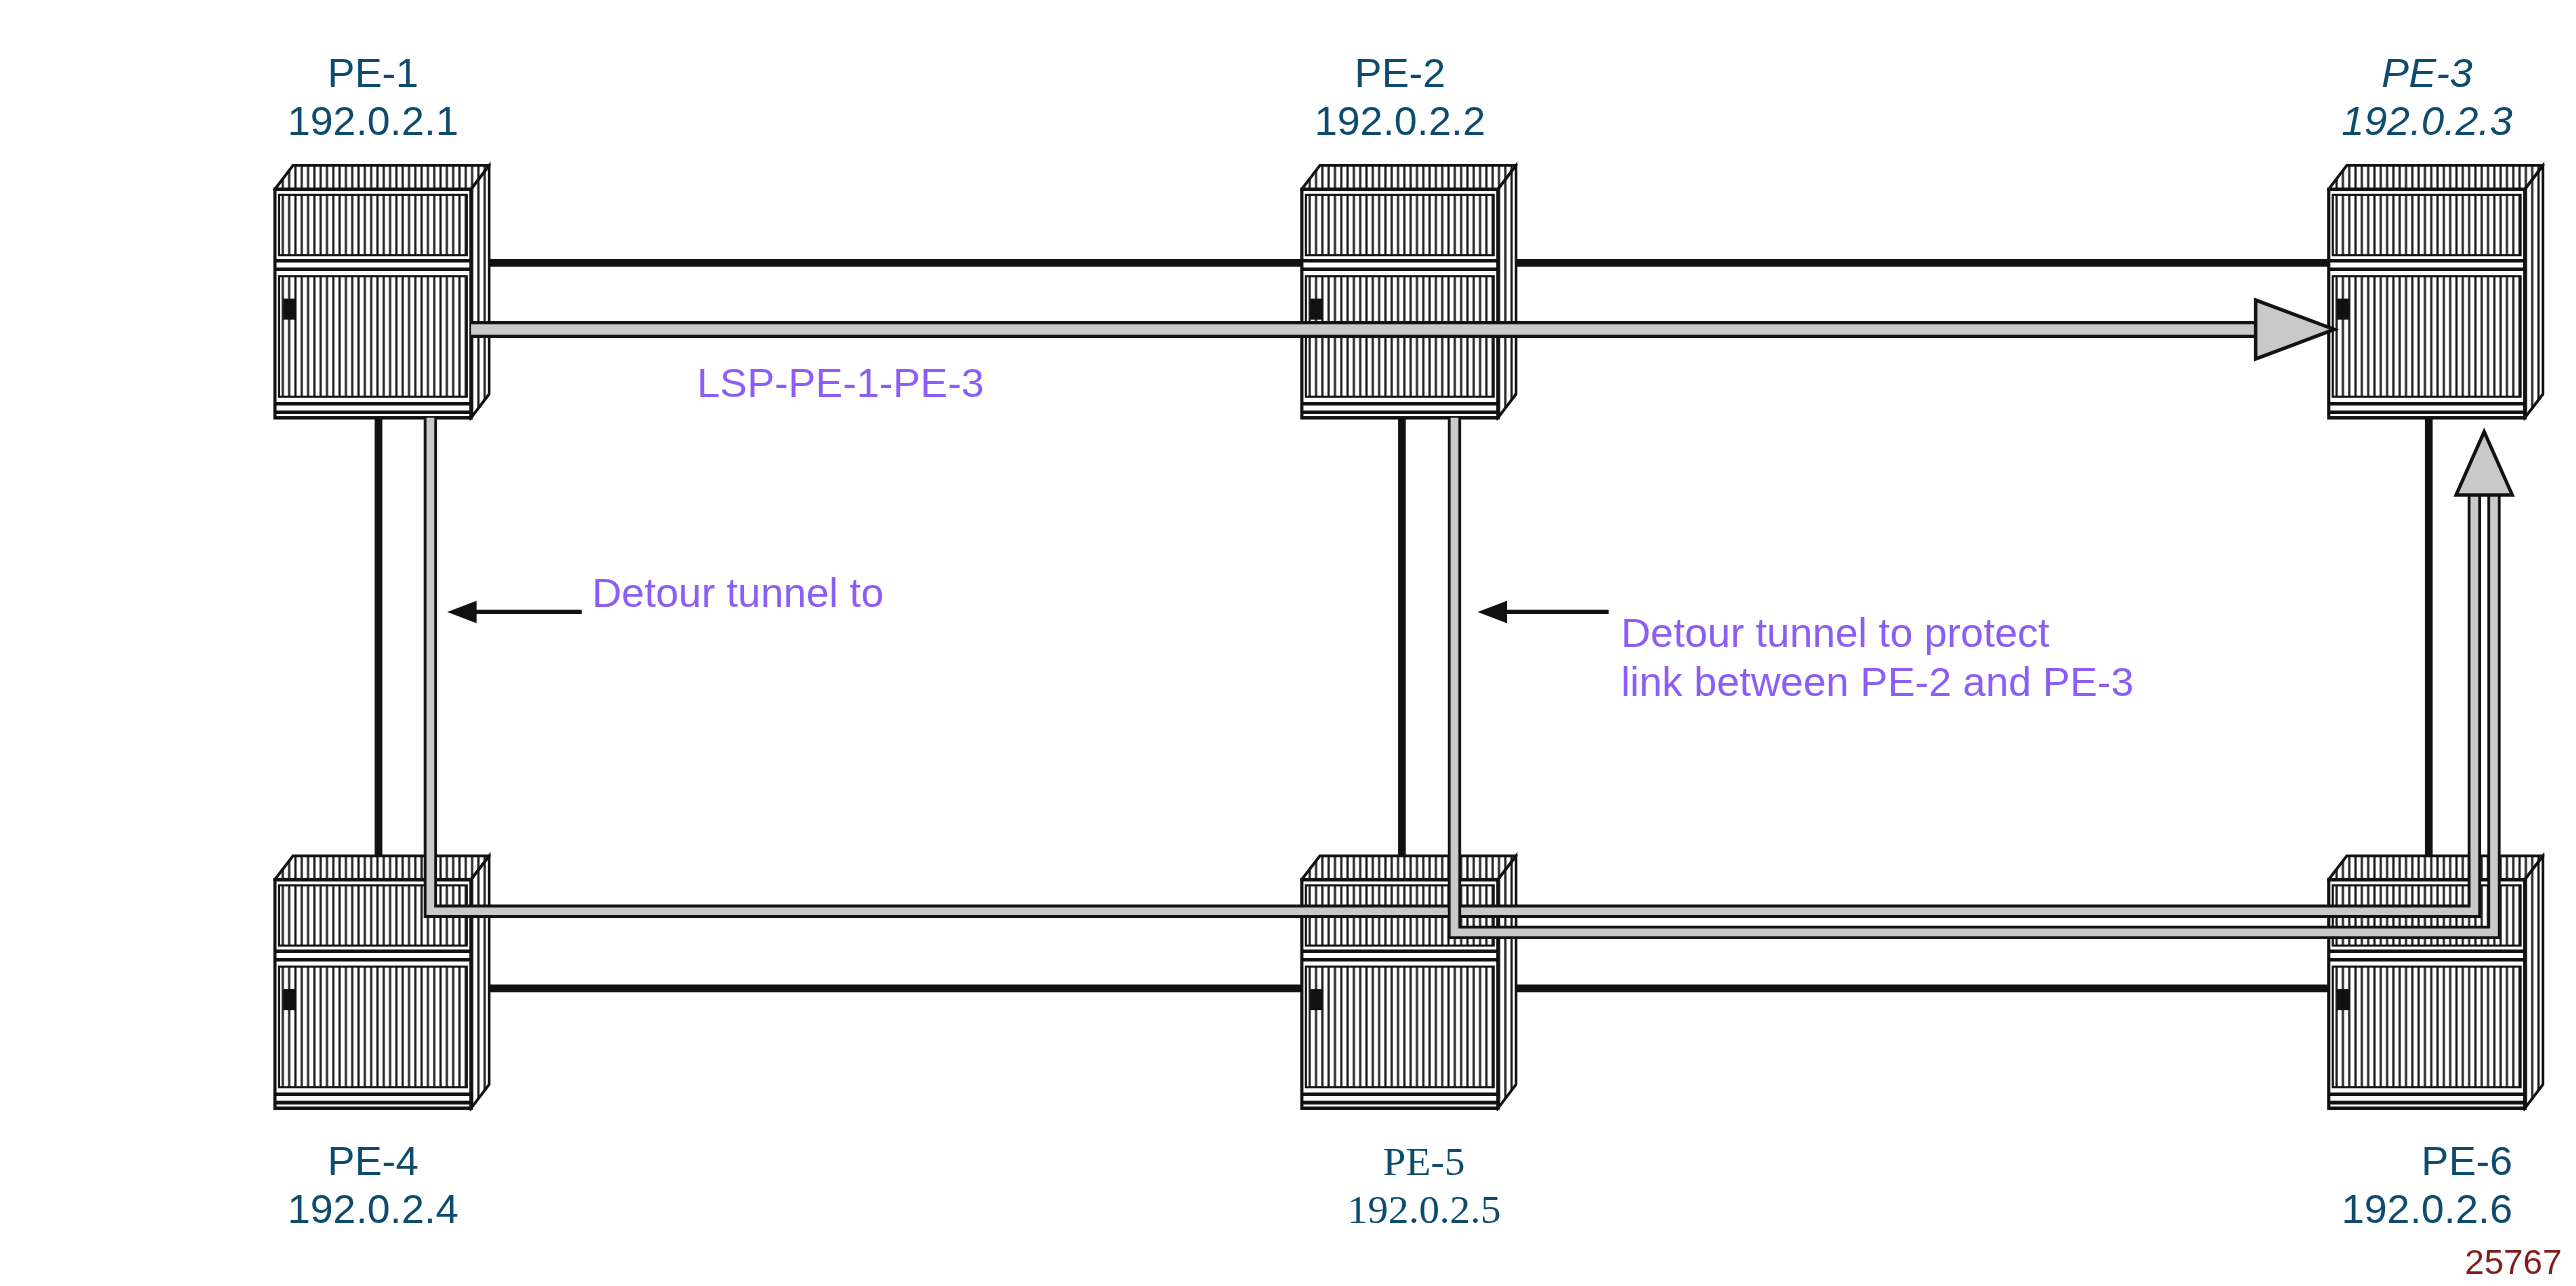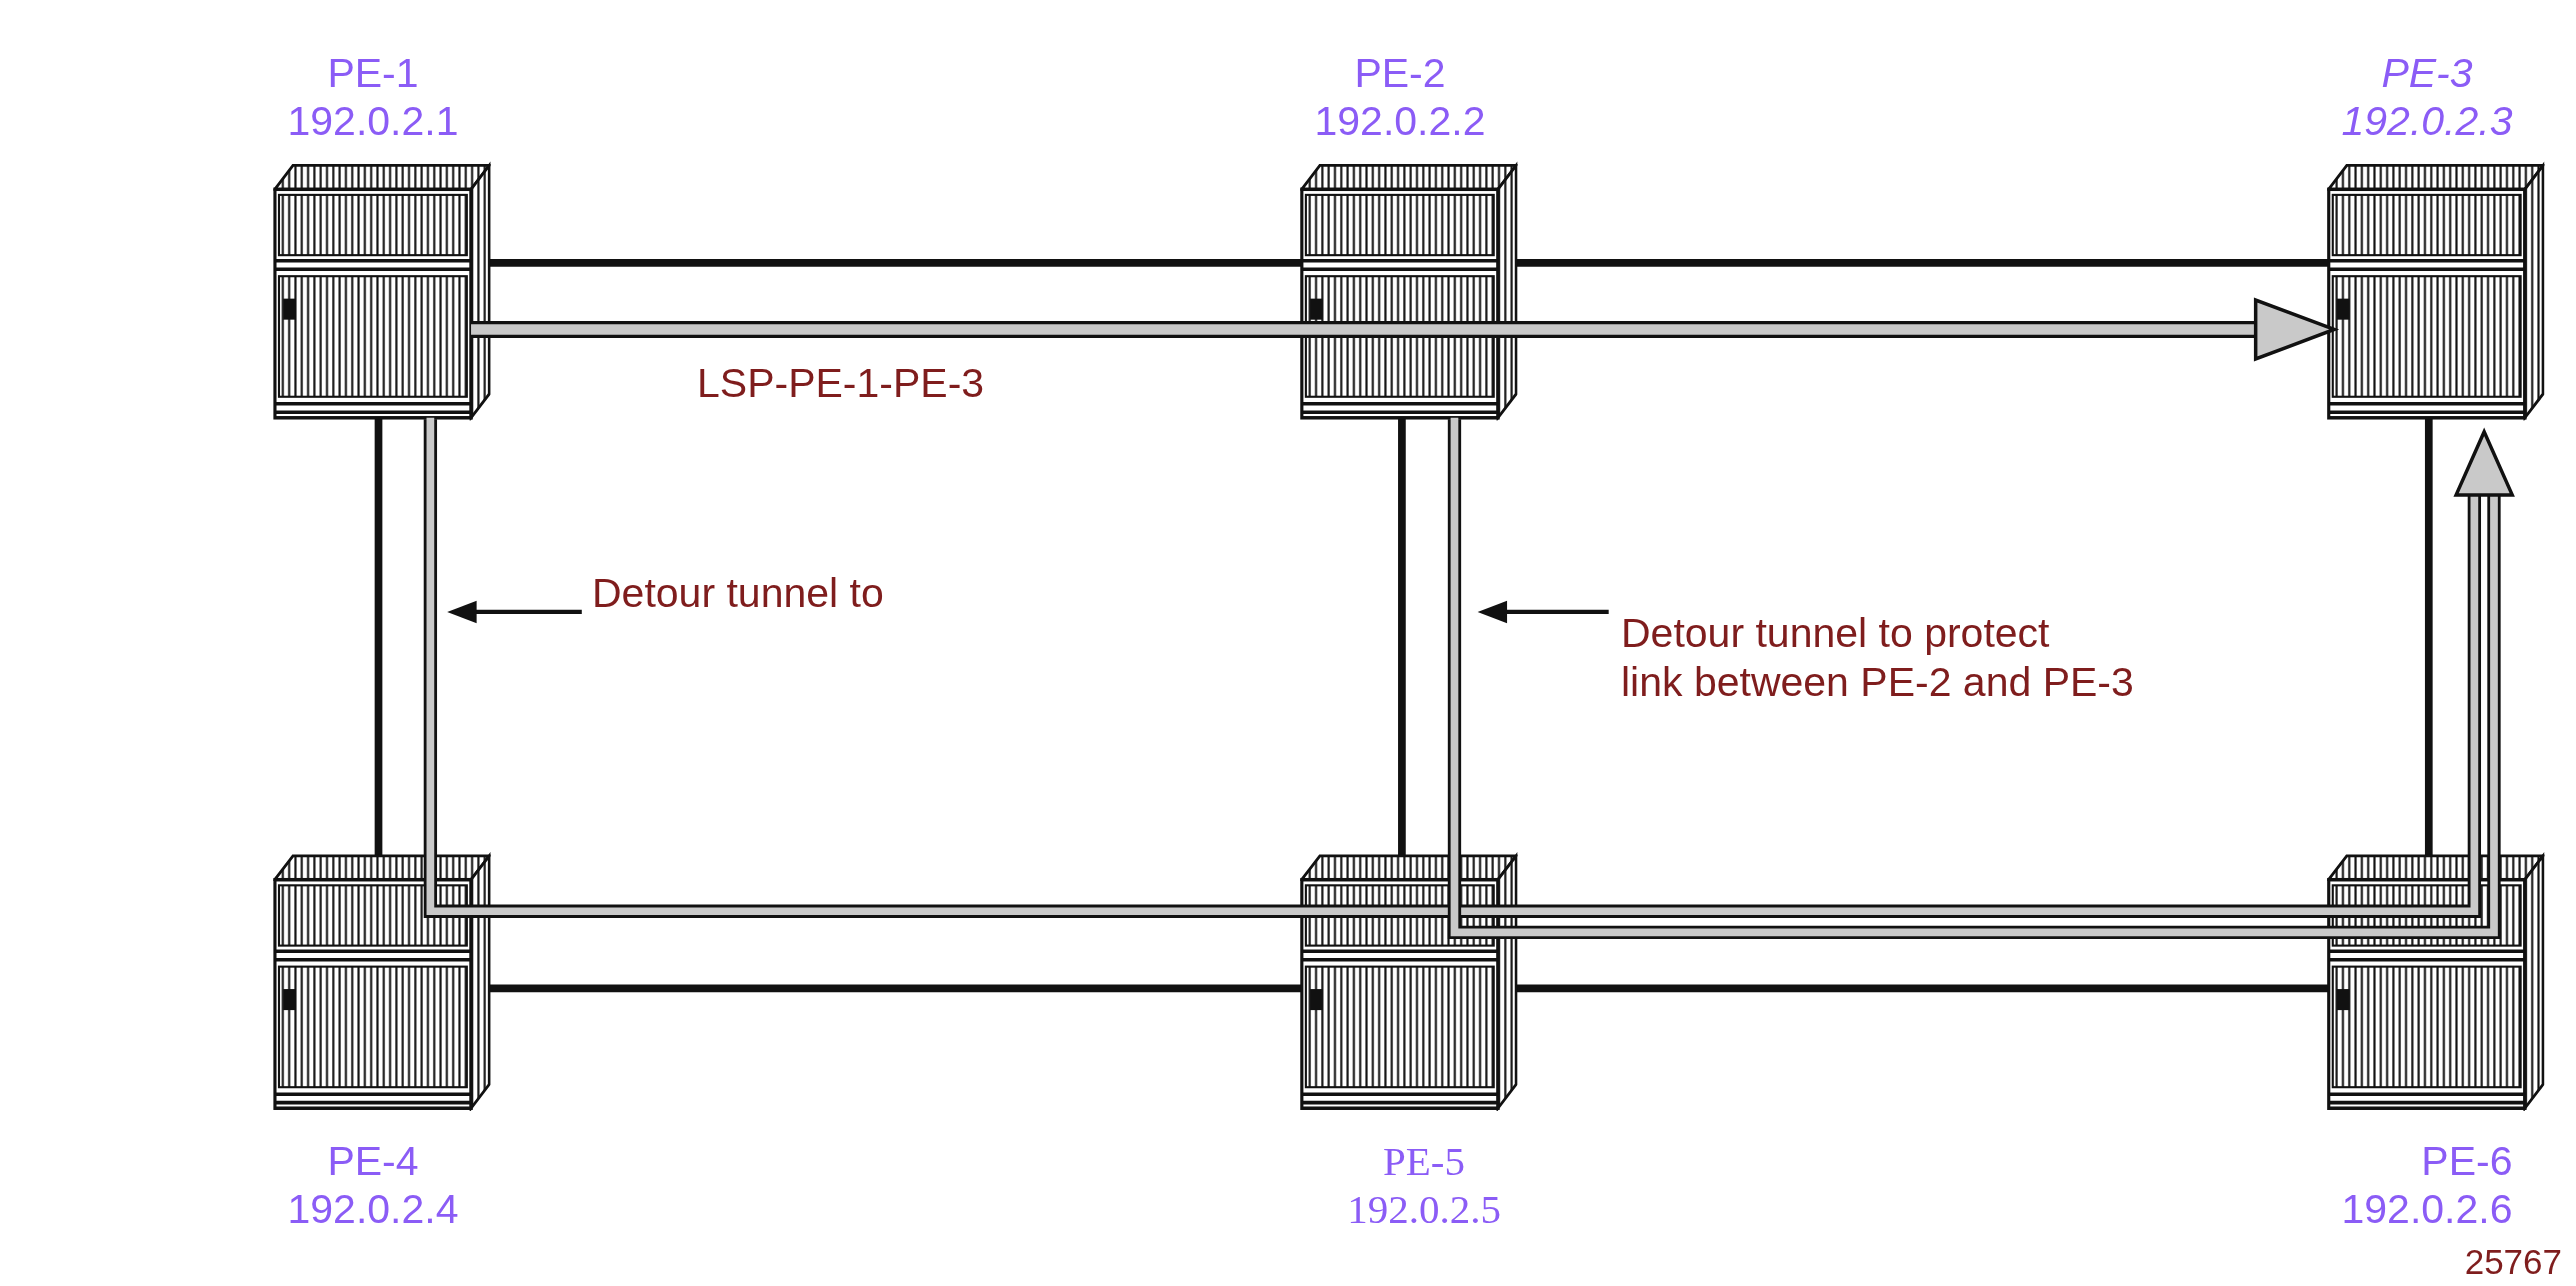--- a/index.html
+++ b/index.html
@@ -20,28 +20,28 @@
     position: absolute;
     left: 0;
     top: 0;
   }
   .node-label {
     position: absolute;
     transform: translateX(-50%);
     text-align: center;
     font-size: 41px;
     line-height: 48px;
-    color: #8b5cf6;
+    color: #0c4a6e;
     white-space: nowrap;
   }
   .free-label {
     position: absolute;
     font-size: 41px;
     line-height: 49px;
-    color: #7f1d1d;
+    color: #8b5cf6;
     white-space: nowrap;
   }
   .figure-number {
     position: absolute;
     right: 14px;
     top: 1242px;
     font-size: 35px;
     color: #7f1d1d;
   }
 </style>

